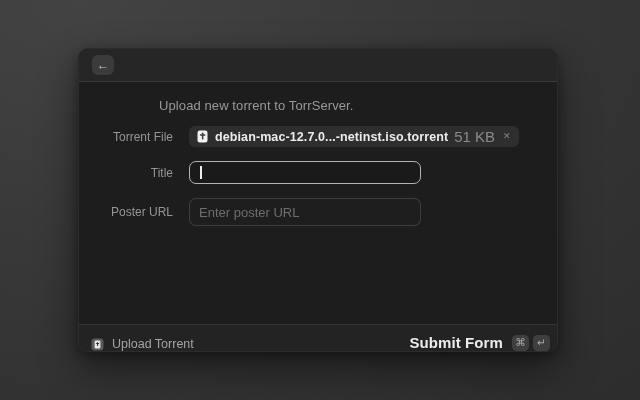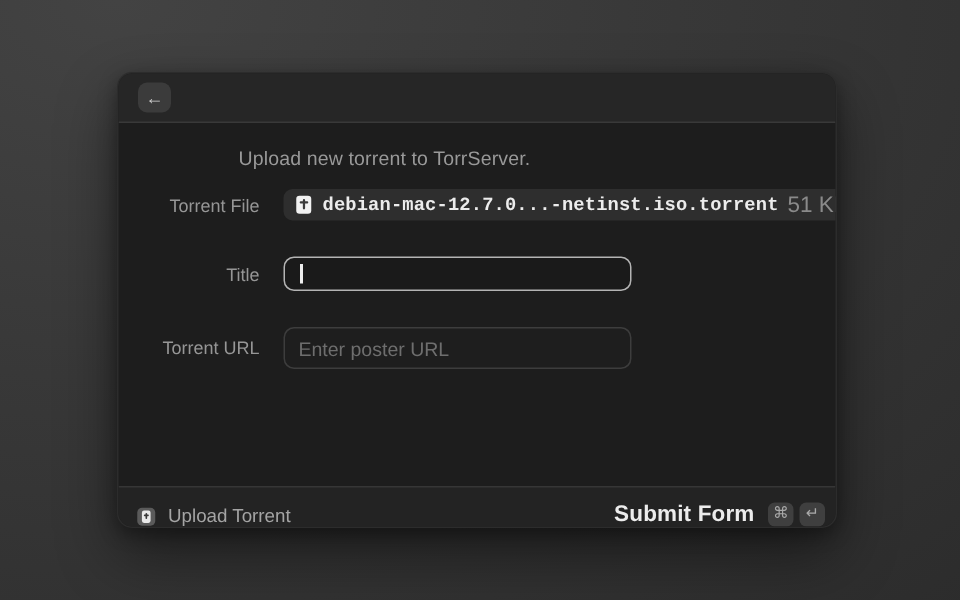--- a/index.html
+++ b/index.html
@@ -50,21 +50,21 @@
   .description {
     margin: 0 0 13px 80px;
     font-size: 13px;
     color: #999999;
     letter-spacing: 0.1px;
   }
 
   .form-row {
     display: flex;
     align-items: center;
-    margin-bottom: 25px;
+    margin-bottom: 15px;
     min-height: 21px;
   }
   .field-label {
     width: 110px;
     flex: none;
     text-align: right;
     font-size: 12px;
     color: #969696;
     padding-right: 16px;
     box-sizing: content-box;
@@ -81,21 +81,20 @@
     gap: 6px;
     cursor: default;
   }
   .file-chip .file-icon { display: flex; align-items: center; }
   .file-chip .file-name {
     font-size: 12.5px;
     font-weight: 700;
     color: #ececec;
     letter-spacing: 0.1px;
     white-space: nowrap;
-    font-family: Liberation Mono, monospace;
   }
   .file-chip .file-size {
     font-size: 15px;
     color: #8a8a8a;
     white-space: nowrap;
   }
   .file-chip .remove-file {
     font-size: 9px;
     color: #848484;
     margin-left: 2px;
@@ -202,21 +201,21 @@
       </div>
 
       <div class="form-row">
         <span class="field-label">Title</span>
         <div class="text-input focused">
           <span class="caret"></span>
         </div>
       </div>
 
       <div class="form-row">
-        <span class="field-label">Torrent URL</span>
+        <span class="field-label">Poster URL</span>
         <div class="text-input blurred">
           <span class="placeholder">Enter poster URL</span>
         </div>
       </div>
     </div>
 
     <div class="window-footer">
       <div class="footer-left">
         <span style="display:flex;align-items:center;">
           <svg width="13" height="13" viewBox="0 0 13 13">

